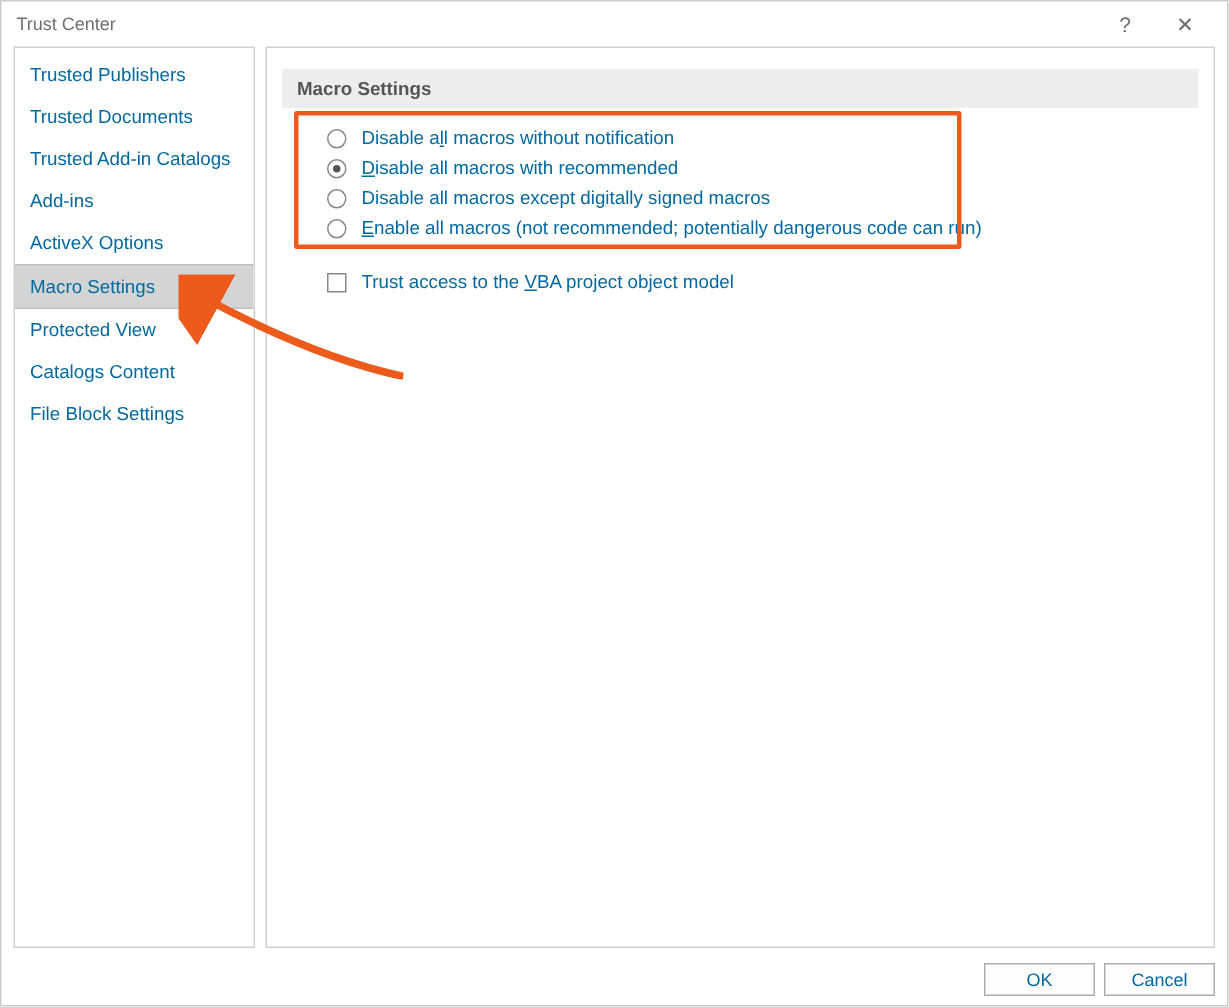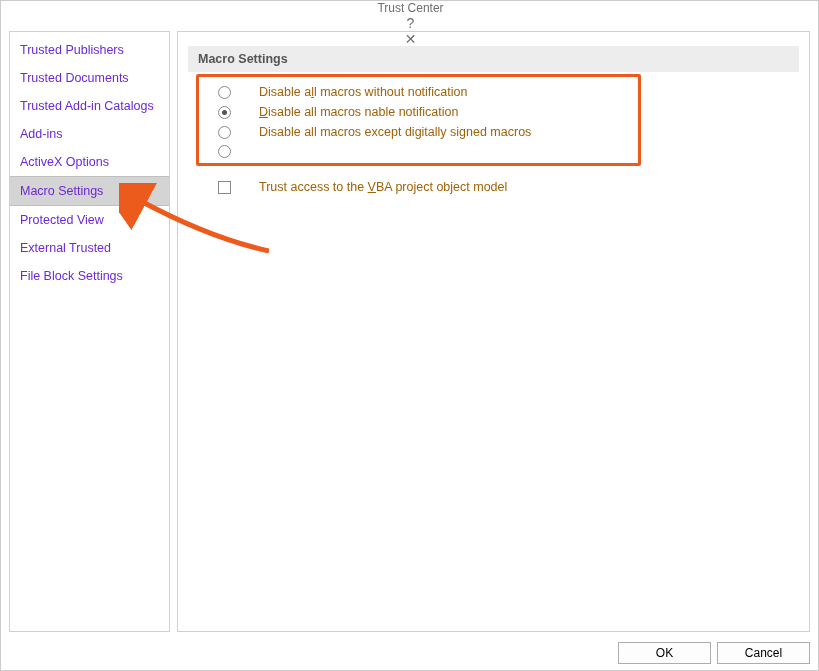--- a/index.html
+++ b/index.html
@@ -15,21 +15,20 @@
     border: 1px solid #ccc;
   }
   
   .titlebar {
     height: 30px;
     display: flex;
     align-items: center;
     padding: 0 8px 0 10px;
     color: #6f6f6f;
     font-size: 12px;
-    flex-direction: column;
   }
   .titlebar .title { flex: 1; }
   .titlebar .winbtn {
     width: 40px;
     height: 30px;
     display: flex;
     align-items: center;
     justify-content: center;
     font-size: 14px;
     color: #6f6f6f;
@@ -44,21 +43,21 @@
   .sidebar {
     width: 161px;
     border: 1px solid #d0d0d0;
     background: #fff;
     padding: 4px 0;
     overflow: hidden;
   }
   .sidebar .navitem {
     padding: 7px 4px 7px 10px;
     font-size: 12.5px;
-    color: #6d28d9;
+    color: #0369a1;
     cursor: pointer;
     white-space: nowrap;
   }
   .sidebar .navitem.selected {
     background: #d4d4d4;
     border-top: 1px solid #bfbfbf;
     border-bottom: 1px solid #bfbfbf;
   }
   .content {
     flex: 1;
@@ -74,24 +73,24 @@
     color: #555;
     font-weight: 600;
     font-size: 12.5px;
     padding: 6px 10px;
     margin: 0 0 2px 0;
   }
   .section-body { padding: 8px 6px 8px 30px; }
   .radio-row, .check-row {
     display: flex;
     align-items: center;
-    gap: 28px;
+    gap: 10px;
     padding: 3px 0;
     font-size: 12.5px;
-    color: #a16207;
+    color: #0369a1;
   }
   .radio {
     width: 13px; height: 13px; border: 1px solid #888; border-radius: 50%;
     display: inline-flex; align-items: center; justify-content: center;
     position: relative;
     flex-shrink: 0;
   }
   .radio.checked::after {
     content: ""; width: 5px; height: 5px; background: #555; border-radius: 50%;
   }
@@ -112,25 +111,25 @@
     position: absolute;
     pointer-events: none;
   }
   
   .footer {
     position: absolute;
     bottom: 6px; right: 8px;
     display: flex; gap: 6px;
   }
   .btn {
-    width: 93px; height: 22px;
+    width: 74px; height: 22px;
     border: 1px solid #adadad;
     background: #fdfdfd;
     font-size: 12px;
-    color: #000000;
+    color: #0369a1;
     display: flex; align-items: center; justify-content: center;
     cursor: pointer;
   }
 </style>
 </head>
 <body>
 
 <div class="titlebar">
   <span class="title">Trust Center</span>
   <span class="winbtn">?</span>
@@ -140,42 +139,43 @@
 <div class="main">
 
   <div class="sidebar">
     <div class="navitem">Trusted Publishers</div>
     <div class="navitem">Trusted Documents</div>
     <div class="navitem">Trusted Add-in Catalogs</div>
     <div class="navitem">Add-ins</div>
     <div class="navitem">ActiveX Options</div>
     <div class="navitem selected">Macro Settings</div>
     <div class="navitem">Protected View</div>
-    <div class="navitem">External Trusted</div>
+    <div class="navitem">Catalogs Content</div>
     <div class="navitem">File Block Settings</div>
   </div>
 
   <div class="content">
     <div class="section-head">Macro Settings</div>
 
     <div class="section-body">
       <div class="radio-row">
         <span class="radio"></span>
         <span><span>Disable a</span><span class="underline">l</span><span>l macros without notification</span></span>
       </div>
       <div class="radio-row">
         <span class="radio checked"></span>
-        <span><span></span><span class="underline">D</span><span>isable all macros nable notification</span></span>
+        <span><span></span><span class="underline">D</span><span>isable all macros with recommended</span></span>
       </div>
       <div class="radio-row">
         <span class="radio"></span>
         <span><span>Disable all macros except di</span><span class="underline">g</span><span>itally signed macros</span></span>
       </div>
       <div class="radio-row">
         <span class="radio"></span>
+        <span><span></span><span class="underline">E</span><span>nable all macros (not recommended; potentially dangerous code can run)</span></span>
       </div>
     </div>
 
 
     <div class="section-body">
       <div class="check-row">
         <span class="chk"></span>
         <span><span>Trust access to the </span><span class="underline">V</span><span>BA project object model</span></span>
       </div>
     </div>

